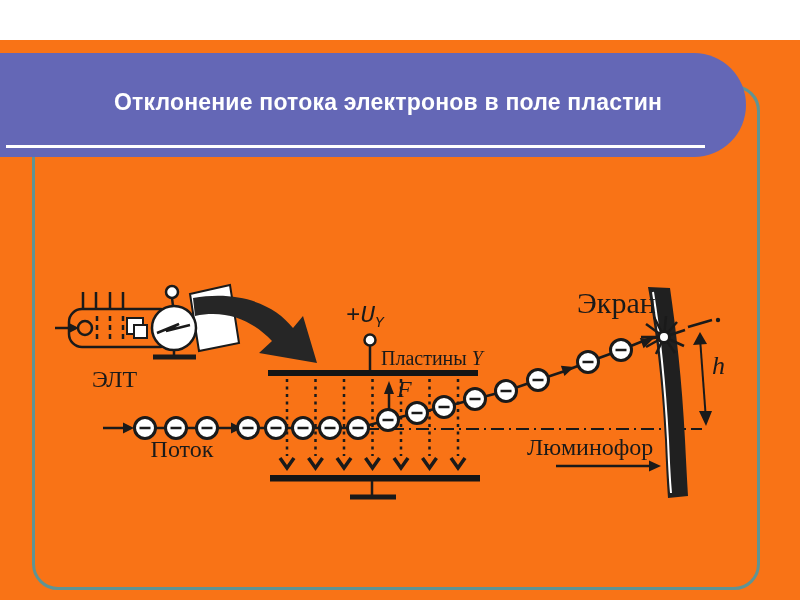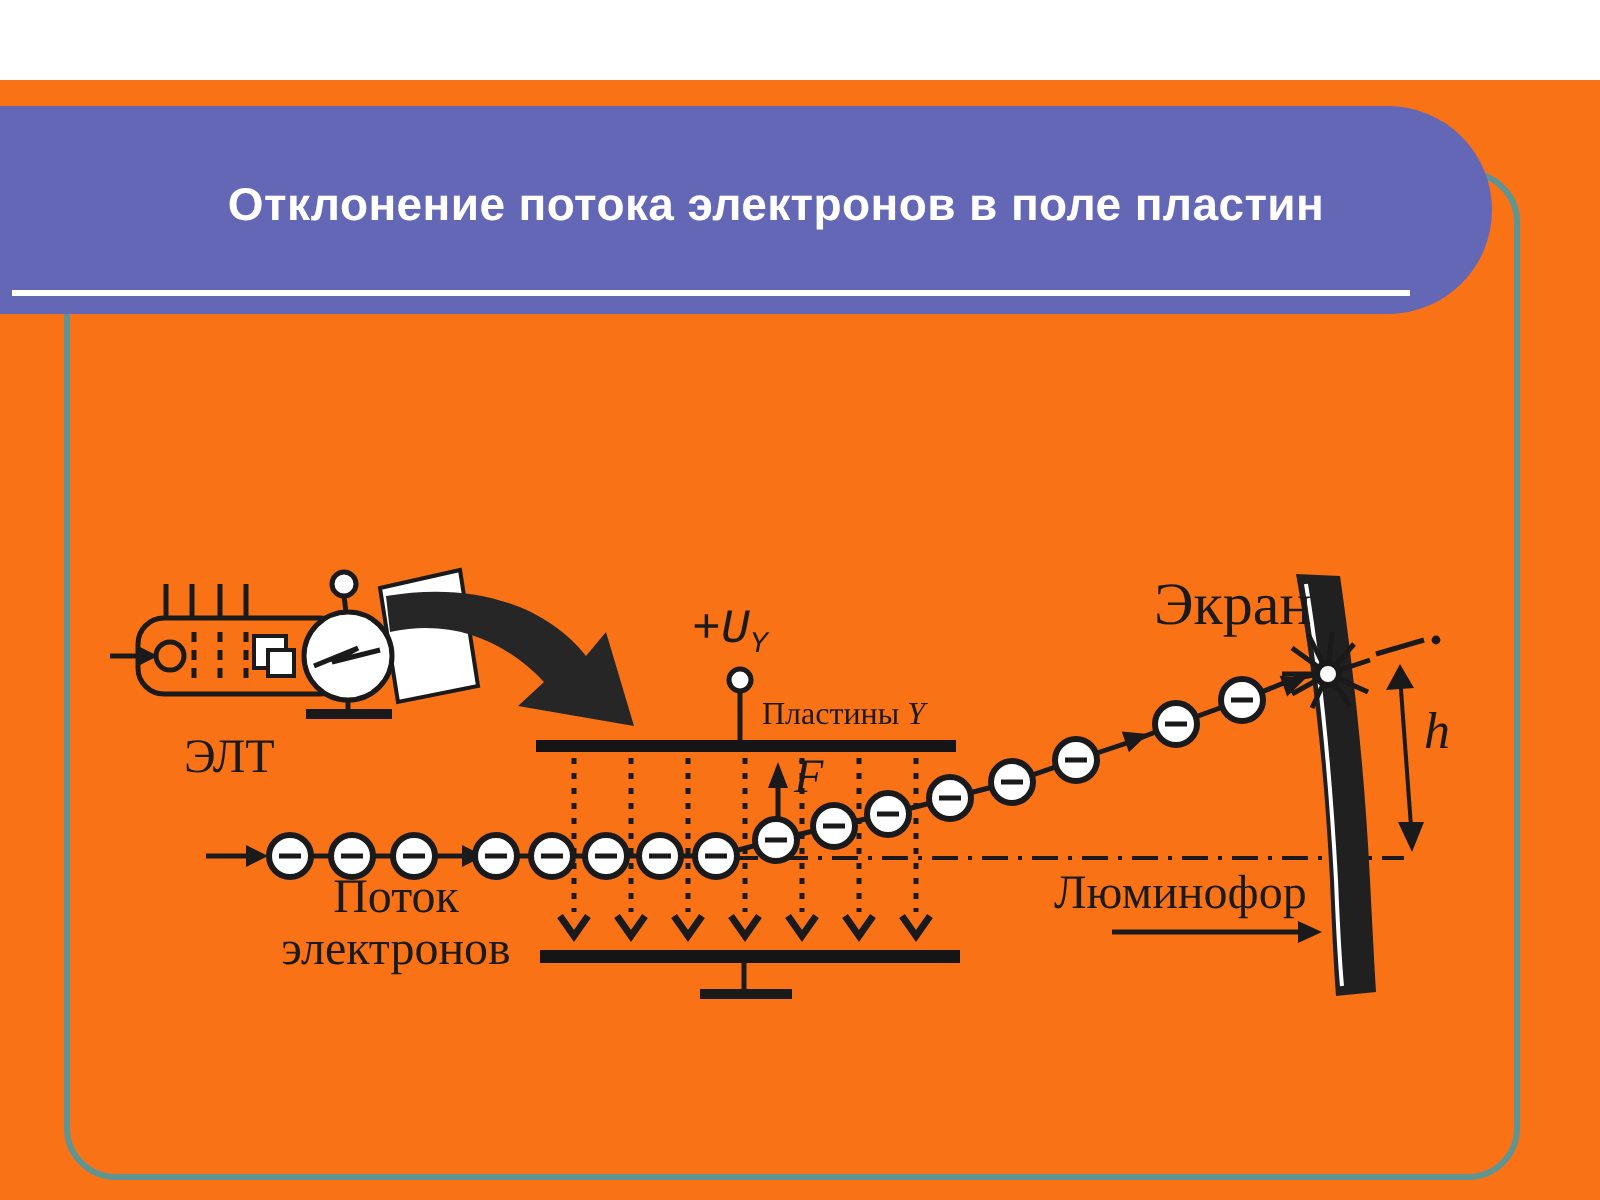--- a/index.html
+++ b/index.html
@@ -170,30 +170,29 @@
     <g stroke="#1a1a1a">
       <line x1="556" y1="426" x2="650" y2="426" stroke-width="2.5"></line>
       <polygon points="649,420.5 661,426 649,431.5" fill="#1a1a1a" stroke="none"></polygon>
     </g>
   </svg>
 
   <div class="lbl" style="left:92px;top:326px;">
     <span>ЭЛТ</span>
   </div>
 
-  <div class="lbl center" style="left:128px;top:396px;width:140px;">
+  <div class="lbl center" style="left:112px;top:396px;width:140px;">
     <div>Поток</div>
-    <div>электронов</div>
   </div>
 
   <div class="lbl" style="left:346px;top:263px;font-family:Liberation Mono, monospace;">
     <span>+</span><i>U</i><sub><i>Y</i></sub>
   </div>
 
-  <div class="lbl" style="left:381px;top:305px;font-size:16px;">
+  <div class="lbl" style="left:381px;top:305px;font-size:20px;">
     <span>Пластины</span> <i>Y</i>
   </div>
 
   <div class="lbl" style="left:397px;top:336px;">
     <i>F</i>
   </div>
 
   <div class="lbl" style="left:577px;top:250px;font-size:30px;">
     <span>Экран</span>
   </div>

